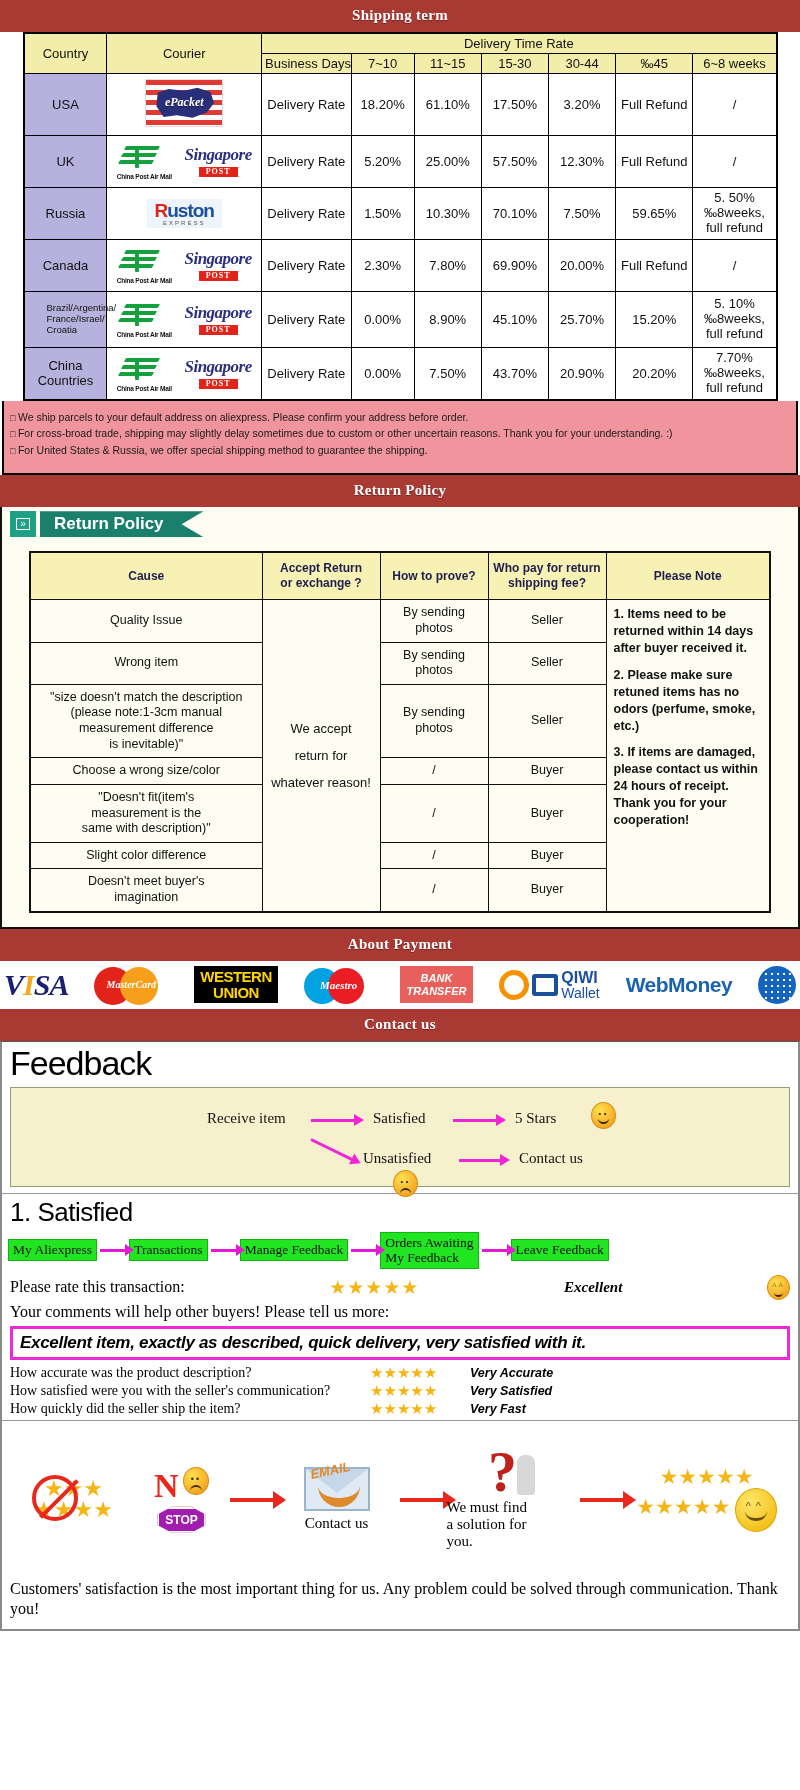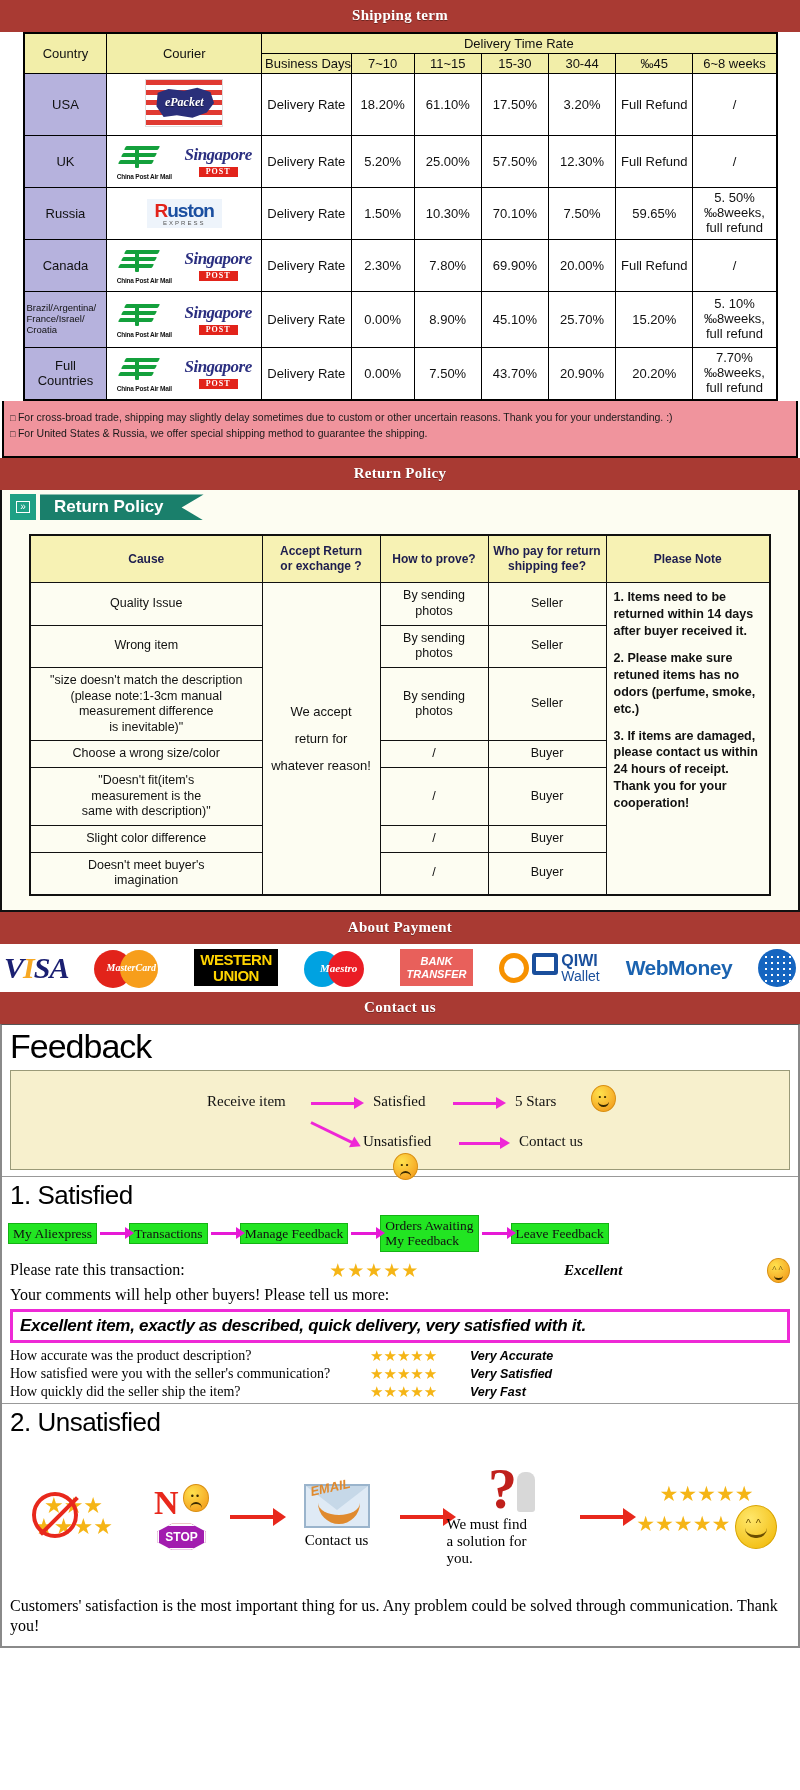--- a/index.html
+++ b/index.html
@@ -45,21 +45,21 @@
   .hd-yellow { background:#f2eea9; font-weight:normal; }
   .hd-country { font-size:17px; color:#22224d; font-family:"Liberation Sans", sans-serif; }
   .hd-courier { font-size:18px; color:#22224d; }
   .hd-dtr { font-size:17px; color:#22224d; }
   .hd-sub { font-size:11.5px; color:#22224d; white-space:nowrap; }
   .c-country {
     background:#b6b2dd;
     font-size:15px;
     color:#1a1a3c;
   }
-  .c-country.small { font-size:9.5px; text-align:left; padding-left:2px; line-height:1.15; }
+  .c-country.small { font-size:9.5px; text-align:left; padding-left:22px; line-height:1.15; }
   .c-country.med { font-size:13px; }
   .c-rate { font-size:13px; }
   .c-val { font-size:16px; font-weight:normal; }
   .c-val.sm { font-size:13px; }
   .c-note { font-size:9.5px; line-height:1.15; }
   .c-slash { font-size:15px; color:#444; }
   .logo-cell { background:#fff; padding:1px; }
 
   
   .logo-epacket {
@@ -188,21 +188,21 @@
   .pm-maestro span {
     position:absolute; left:0; right:0; top:14px; text-align:center; z-index:3;
     color:#fff; font-size:11px; font-weight:bold; font-style:italic;
     font-family:"Liberation Serif", serif;
   }
   .pm-bank {
     background:#e8605b; color:#fff; font-weight:bold; font-style:italic;
     font-size:11px; text-align:center; line-height:1.15; padding:6px 7px;
     font-family:"Liberation Sans", sans-serif;
   }
-  .pm-qiwi { display:flex; gap:3px; }
+  .pm-qiwi { display:flex; align-items:center; gap:3px; }
   .pm-qiwi .qmark {
     width:30px; height:30px; border:5px solid #f79100; border-radius:50%;
     position:relative;
   }
   .pm-qiwi .wallet { width:26px; height:22px; border:4px solid #1a4f9c; border-radius:3px; }
   .pm-qiwi .qt { line-height:1.0; }
   .pm-qiwi .qt b { display:block; color:#1a4f9c; font-size:16px; font-weight:bold; }
   .pm-qiwi .qt i { display:block; color:#1a4f9c; font-size:14px; font-style:normal; font-weight:normal; }
   .pm-wm {
     color:#1b63b0; font-size:21px; font-weight:bold; letter-spacing:-0.5px;
@@ -485,21 +485,21 @@
         <td class="c-val">8.90%</td>
         <td class="c-val">45.10%</td>
         <td class="c-val">25.70%</td>
         <td class="c-val">15.20%</td>
         <td class="c-note" style="white-space:pre-line">5. 10%
 ‰8weeks,
 full refund</td>
       </tr>
 
       <tr style="height:52px">
-        <td class="c-country med">Full Countries</td>
+        <td class="c-country med">China Countries</td>
         <td class="logo-cell">
           <div style="display:flex;align-items:center;justify-content:space-around;">
             <span class="logo-cp">
               <span class="cp-mark">
                 <i style="left:6px;top:3px;width:34px;transform:skewX(-28deg)"></i>
                 <i style="left:3px;top:10px;width:34px;transform:skewX(-28deg)"></i>
                 <i style="left:0px;top:17px;width:34px;transform:skewX(-28deg)"></i>
                 <i style="left:16px;top:3px;width:4px;height:22px"></i>
               </span>
               <span class="cp-text">China Post Air Mail</span>
@@ -517,20 +517,21 @@
         <td class="c-val">20.90%</td>
         <td class="c-val">20.20%</td>
         <td class="c-note" style="white-space:pre-line">7.70%
 ‰8weeks,
 full refund</td>
       </tr>
     </tbody>
       </table>
 
     <div class="ship-notes">
+      <div>We ship parcels to your default address on aliexpress. Please confirm your address before order.</div>
       <div>For cross-broad trade, shipping may slightly delay sometimes due to custom or other uncertain reasons. Thank you for your understanding. :)</div>
       <div>For United States &amp; Russia, we offer special shipping method to guarantee the shipping.</div>
     </div>
   </div>
 
   <div class="banner">Return Policy</div>
 
   <div class="rp-panel">
     <div class="rp-ribbon-row">
       <div class="rp-sq">
@@ -715,21 +716,20 @@
       <span class="det-s">★★★★★</span>
       <span class="det-l">Very Satisfied</span>
     </div>
     <div class="det-row">
       <span class="det-q">How quickly did the seller ship the item?</span>
       <span class="det-s">★★★★★</span>
       <span class="det-l">Very Fast</span>
     </div>
 
     <hr class="hr-thin">
-    <div class="sec-h">2. Unsatisfied</div>
 
     <div class="uns-row">
       <div class="uns-cell" style="width:120px">
         <span class="badstars">
           ★★★<br>★★★★
           <span class="nosign"></span>
         </span>
       </div>
       <div class="uns-cell" style="width:90px">
         <span class="bigN">N</span>

